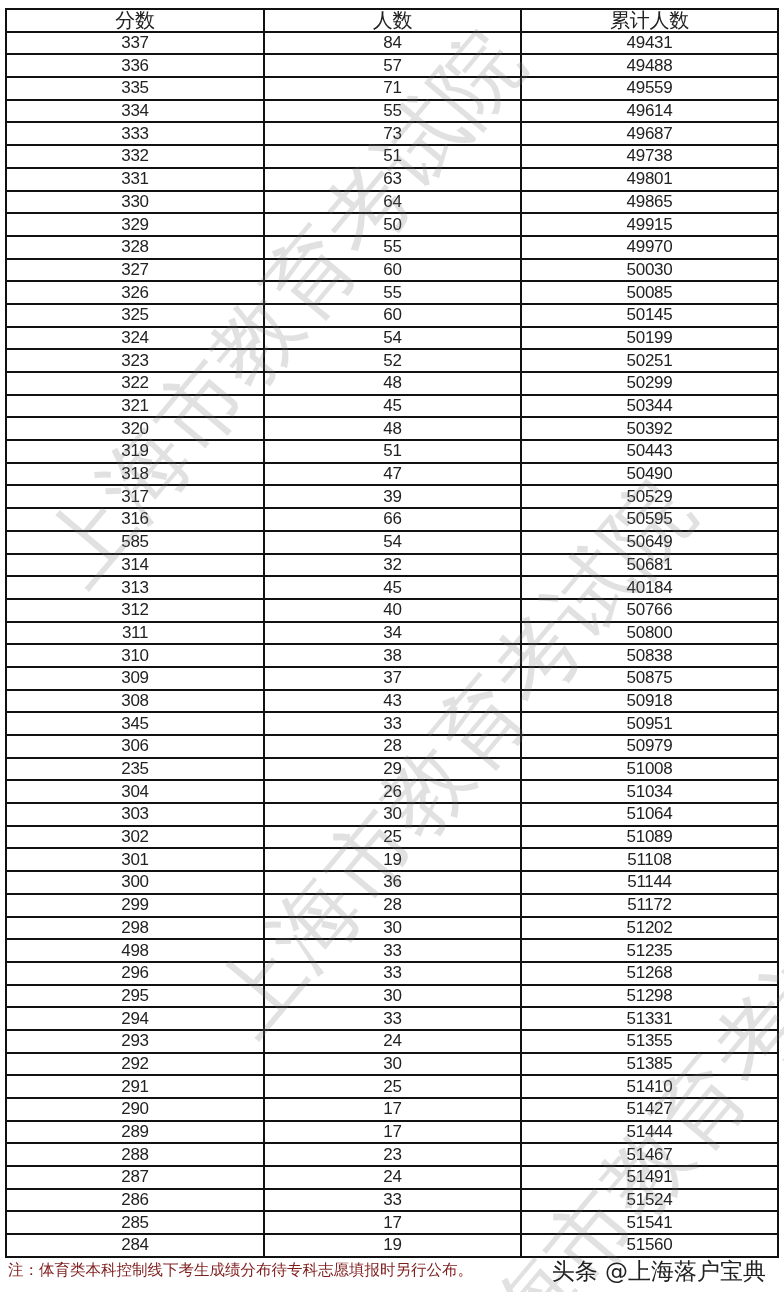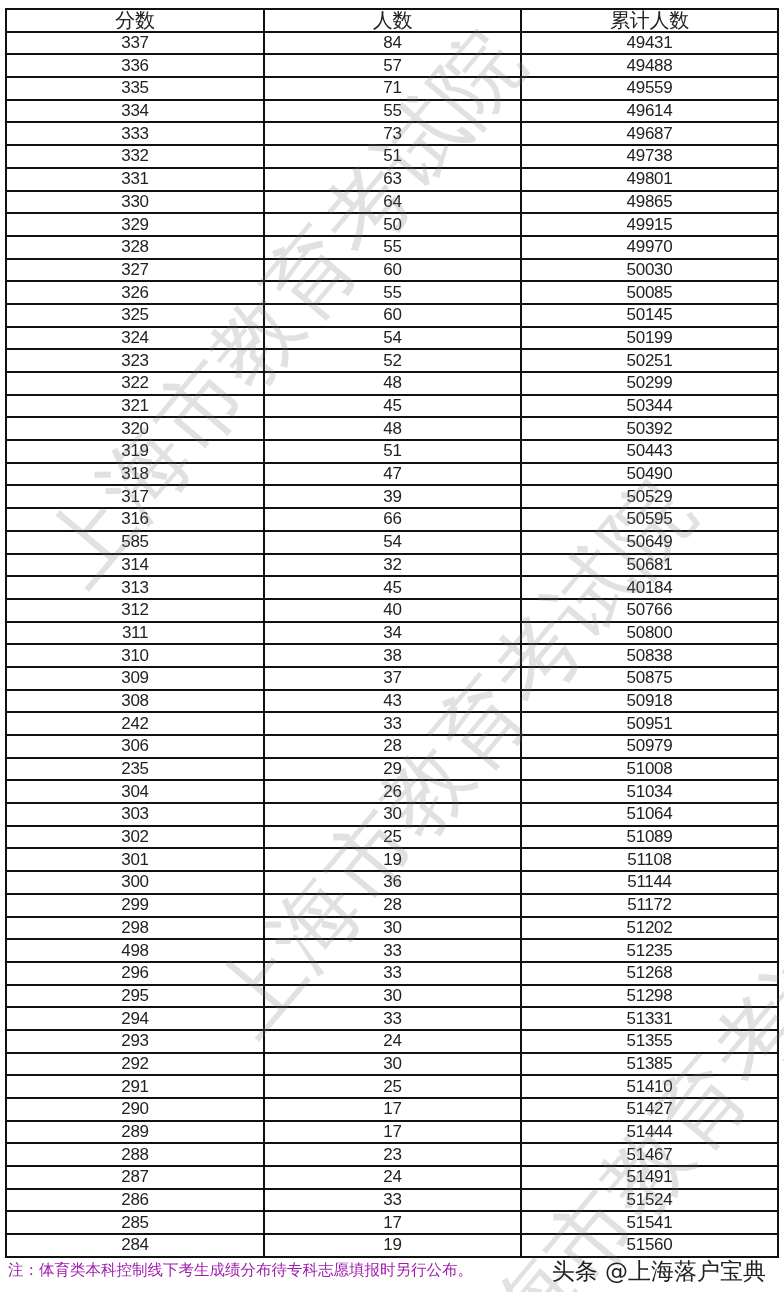--- a/index.html
+++ b/index.html
@@ -6,21 +6,21 @@
   body { width: 784px; height: 1292px; position: relative; overflow: hidden;
          font-family: "Liberation Sans", "DejaVu Sans", sans-serif; color: #1a1a1a; }
   .watermark { position: absolute; left: 0; top: 0; width: 784px; height: 1292px; pointer-events: none; z-index: 2; }
   .watermark span { position: absolute; font-family: "DejaVu Sans", sans-serif; font-size: 86px; color: rgba(120,120,120,0.22);
                     transform: rotate(-50deg); transform-origin: center; white-space: nowrap; }
   table.scores { position: absolute; left: 5px; top: 8px; width: 772px; border-collapse: collapse; table-layout: fixed; z-index: 1; }
   table.scores th, table.scores td { border: 2px solid #111; height: 20.7px; padding: 0; text-align: center; vertical-align: middle;
                     font-size: 17px; line-height: 20px; font-weight: normal; color: #222; letter-spacing: -0.3px; }
   table.scores th { font-family: "DejaVu Sans", sans-serif; font-size: 20px; }
   col.c1 { width: 258px; } col.c2 { width: 257px; } col.c3 { width: 257px; }
-  .note { position: absolute; left: 8px; top: 1260px; font-family: Liberation Serif, serif; font-size: 15.5px; color: #a21caf; z-index: 3; }
+  .note { position: absolute; left: 8px; top: 1260px; font-family: Liberation Serif, serif; font-size: 15.5px; color: #7f1d1d; z-index: 3; }
   .credit { position: absolute; right: 18px; top: 1256px; font-family: "DejaVu Sans", sans-serif; font-size: 23px; color: #222;
             z-index: 3; text-shadow: 0 0 2px #fff, 0 0 2px #fff; }
 </style>
 </head>
 <body>
 
 <div class="watermark">
   <span style="left:-60px; top:250px;">上海市教育考试院</span>
   <span style="left:110px; top:700px;">上海市教育考试院</span>
   <span style="left:330px; top:1080px;">上海市教育考试院</span>
@@ -184,21 +184,21 @@
         <td>309</td>
         <td>37</td>
         <td>50875</td>
       </tr>
       <tr>
         <td>308</td>
         <td>43</td>
         <td>50918</td>
       </tr>
       <tr>
-        <td>242</td>
+        <td>345</td>
         <td>33</td>
         <td>50951</td>
       </tr>
       <tr>
         <td>306</td>
         <td>28</td>
         <td>50979</td>
       </tr>
       <tr>
         <td>235</td>

